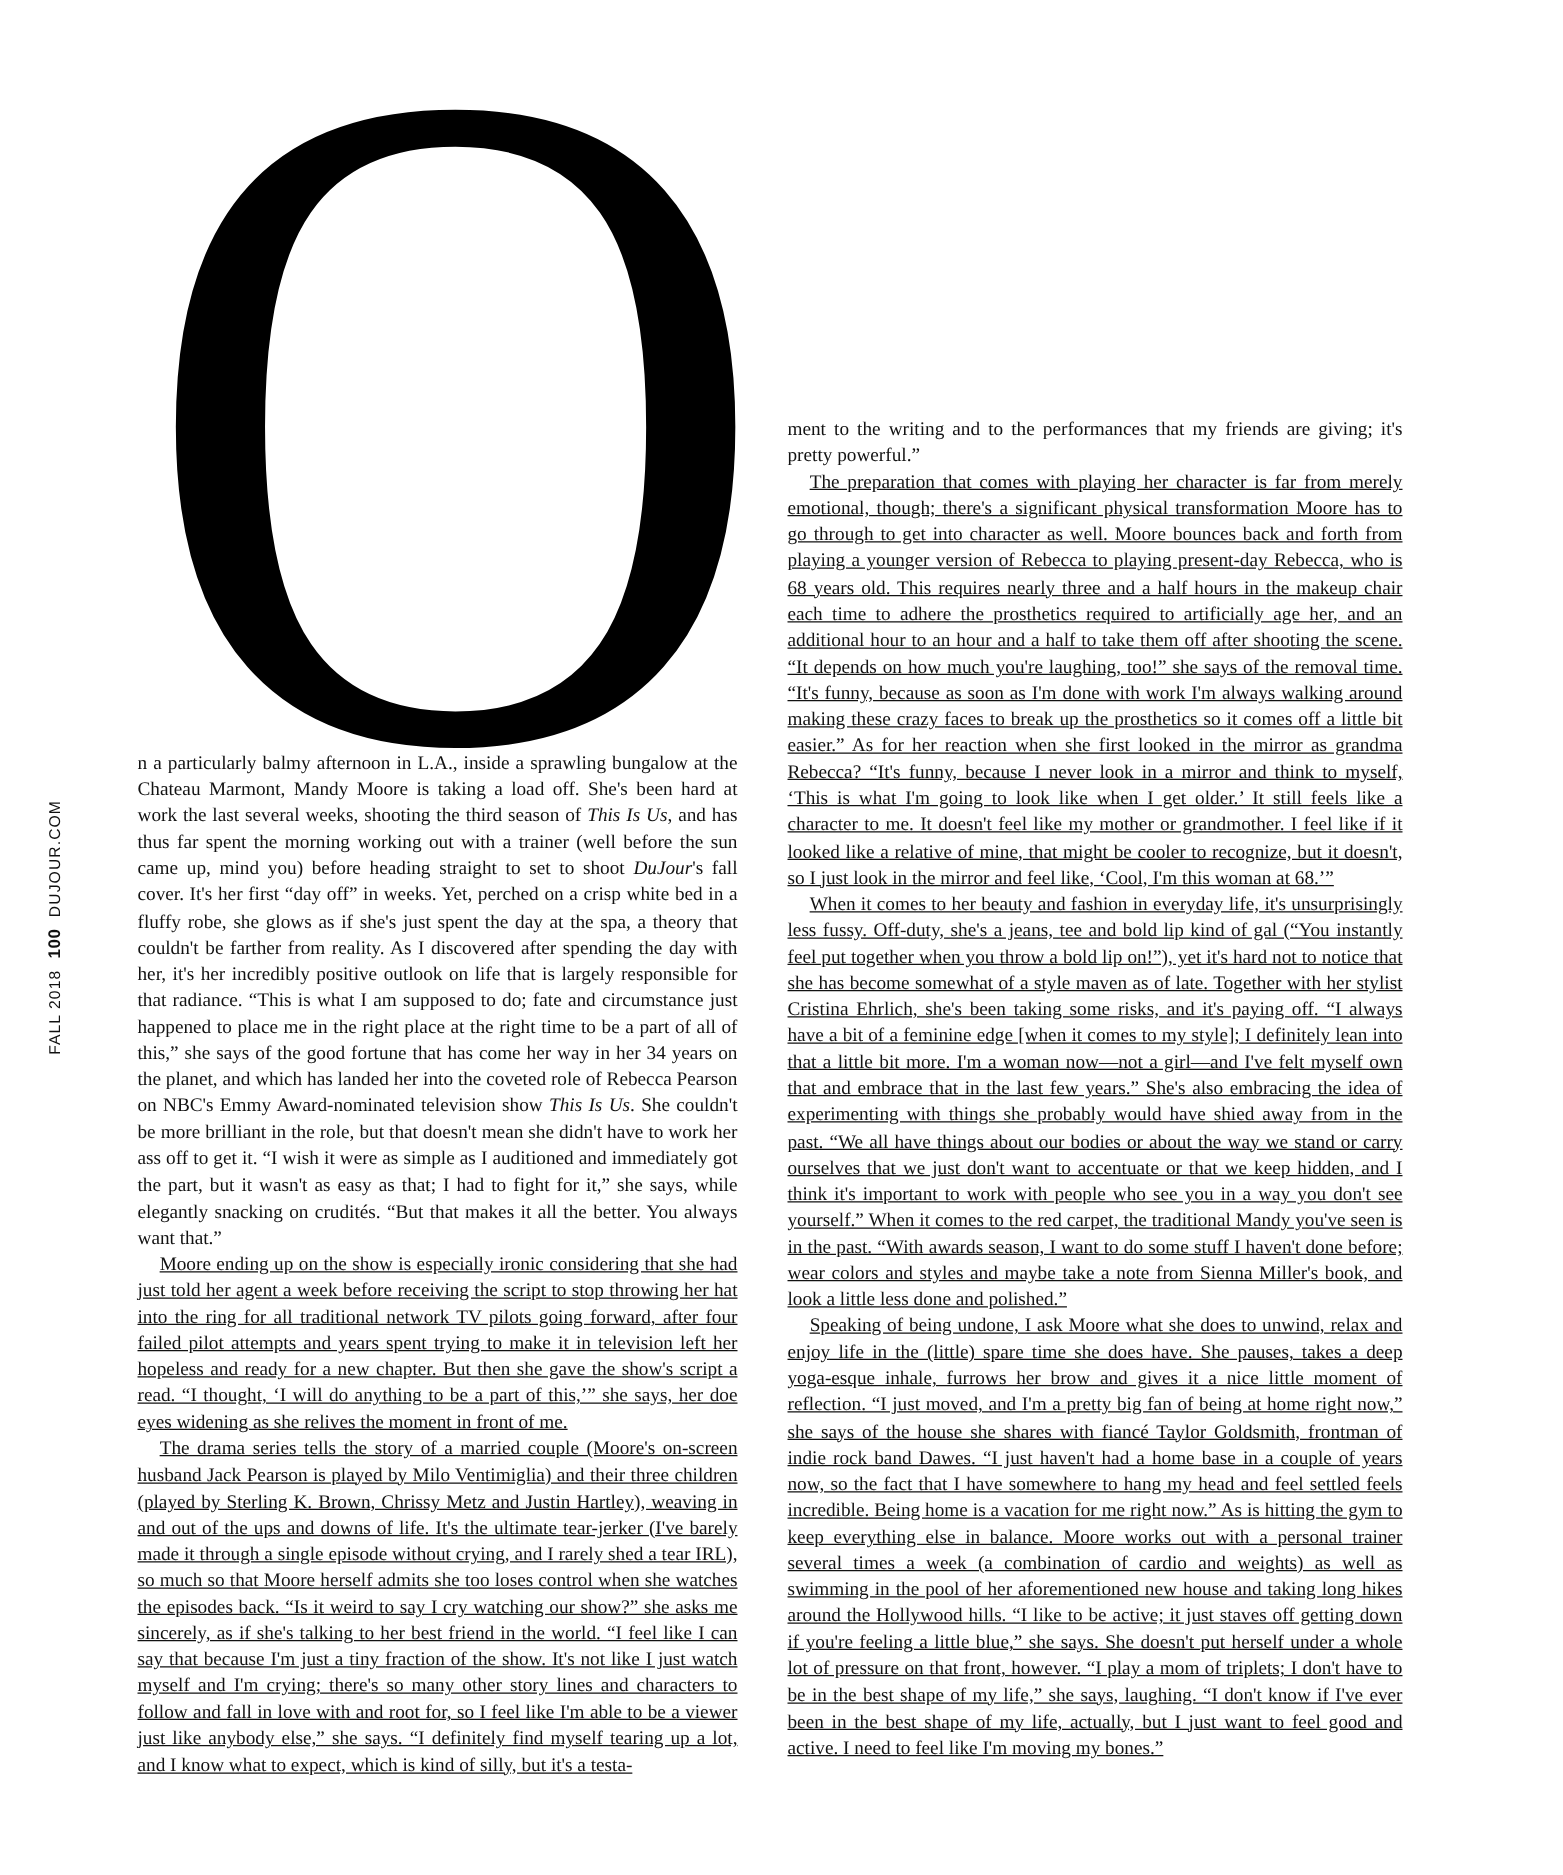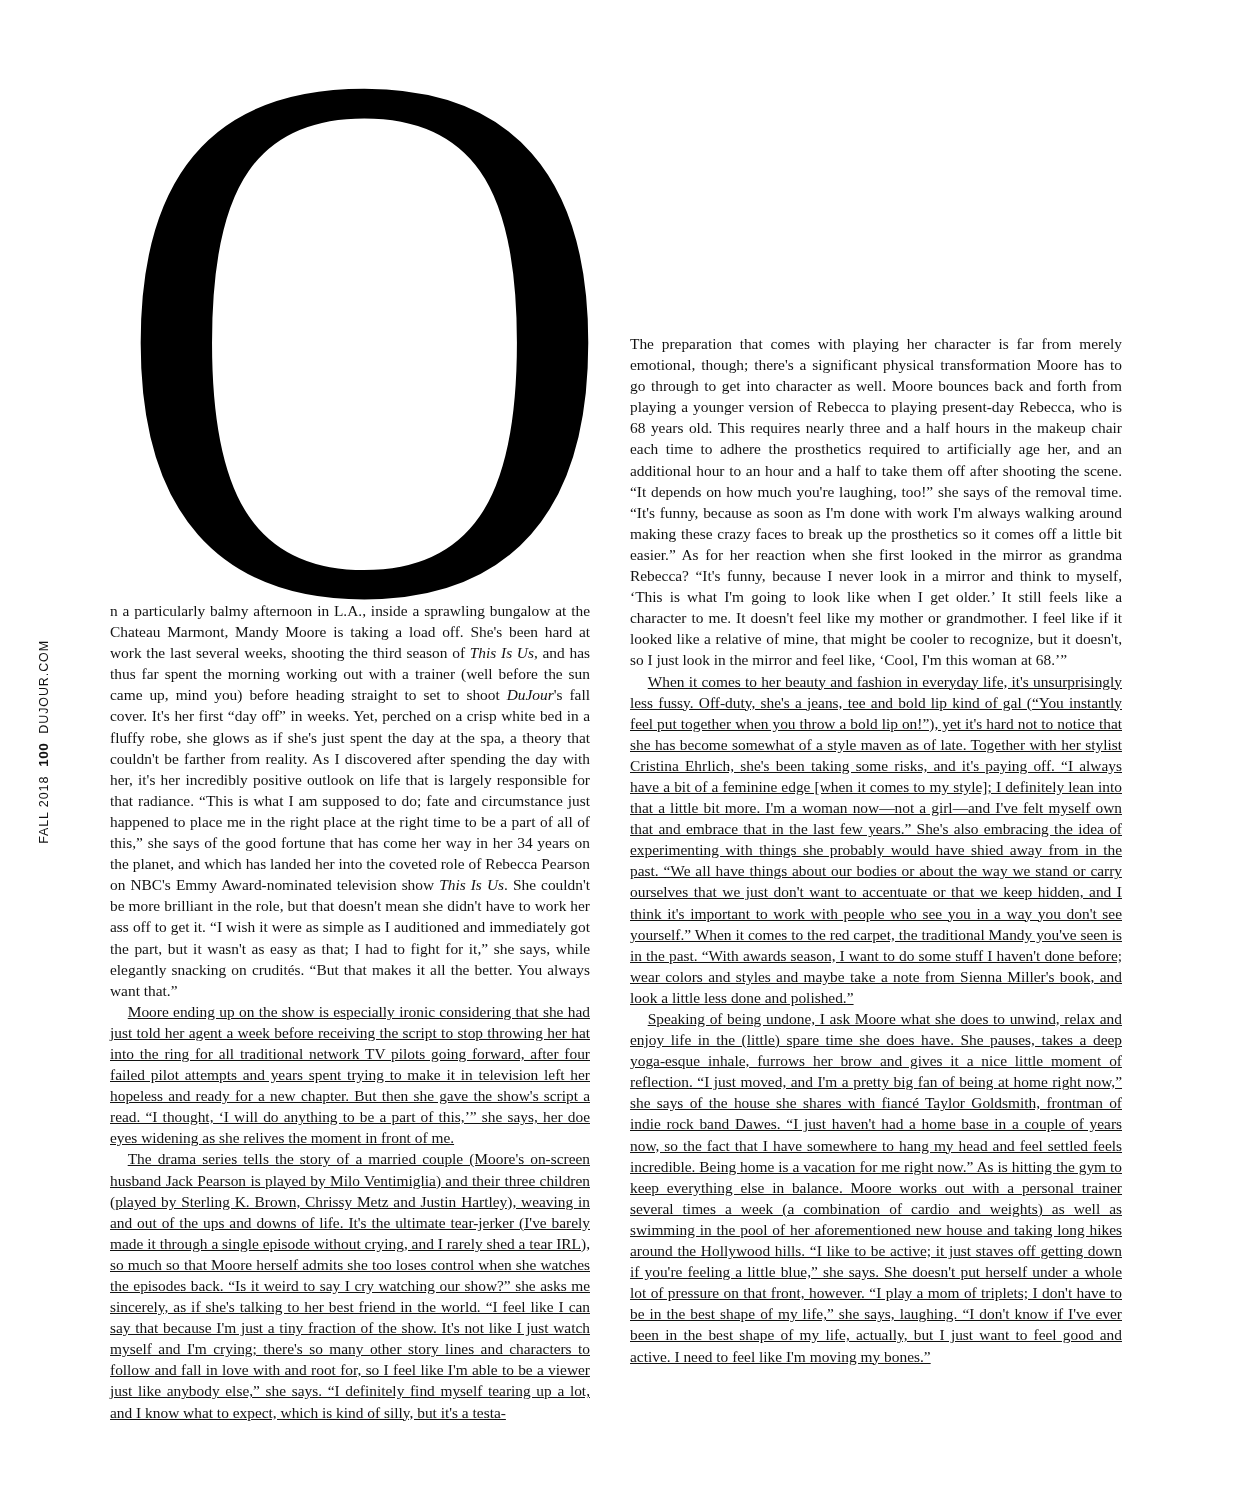--- a/index.html
+++ b/index.html
@@ -123,18 +123,19 @@
     <span class="dropcap">O</span>
   </div>
 
   <div class="col left">
     <p class="first"><span>n a particularly balmy afternoon in L.A., inside a sprawling bungalow at the Chateau Marmont, Mandy Moore is taking a load off. She's been hard at work the last several weeks, shooting the third season of <em>This Is Us</em>, and has thus far spent the morning working out with a trainer (well before the sun came up, mind you) before heading straight to set to shoot <em>DuJour</em>'s fall cover. It's her first “day off” in weeks. Yet, perched on a crisp white bed in a fluffy robe, she glows as if she's just spent the day at the spa, a theory that couldn't be farther from reality. As I discovered after spending the day with her, it's her incredibly positive outlook on life that is largely responsible for that radiance. “This is what I am supposed to do; fate and circumstance just happened to place me in the right place at the right time to be a part of all of this,” she says of the good fortune that has come her way in her 34 years on the planet, and which has landed her into the coveted role of Rebecca Pearson on NBC's Emmy Award-nominated television show <em>This Is Us</em>. She couldn't be more brilliant in the role, but that doesn't mean she didn't have to work her ass off to get it. “I wish it were as simple as I auditioned and immediately got the part, but it wasn't as easy as that; I had to fight for it,” she says, while elegantly snacking on crudités. “But that makes it all the better. You always want that.”</span></p>
     <p><span>Moore ending up on the show is especially ironic considering that she had just told her agent a week before receiving the script to stop throwing her hat into the ring for all traditional network TV pilots going forward, after four failed pilot attempts and years spent trying to make it in television left her hopeless and ready for a new chapter. But then she gave the show's script a read. “I thought, ‘I will do anything to be a part of this,’” she says, her doe eyes widening as she relives the moment in front of me.</span></p>
     <p><span>The drama series tells the story of a married couple (Moore's on-screen husband Jack Pearson is played by Milo Ventimiglia) and their three children (played by Sterling K. Brown, Chrissy Metz and Justin Hartley), weaving in and out of the ups and downs of life. It's the ultimate tear-jerker (I've barely made it through a single episode without crying, and I rarely shed a tear IRL), so much so that Moore herself admits she too loses control when she watches the episodes back. “Is it weird to say I cry watching our show?” she asks me sincerely, as if she's talking to her best friend in the world. “I feel like I can say that because I'm just a tiny fraction of the show. It's not like I just watch myself and I'm crying; there's so many other story lines and characters to follow and fall in love with and root for, so I feel like I'm able to be a viewer just like anybody else,” she says. “I definitely find myself tearing up a lot, and I know what to expect, which is kind of silly, but it's a testa-</span></p>
   </div>
 
   <div class="col right">
+    <p class="first"><span>ment to the writing and to the performances that my friends are giving; it's pretty powerful.”</span></p>
     <p><span>The preparation that comes with playing her character is far from merely emotional, though; there's a significant physical transformation Moore has to go through to get into character as well. Moore bounces back and forth from playing a younger version of Rebecca to playing present-day Rebecca, who is 68 years old. This requires nearly three and a half hours in the makeup chair each time to adhere the prosthetics required to artificially age her, and an additional hour to an hour and a half to take them off after shooting the scene. “It depends on how much you're laughing, too!” she says of the removal time. “It's funny, because as soon as I'm done with work I'm always walking around making these crazy faces to break up the prosthetics so it comes off a little bit easier.” As for her reaction when she first looked in the mirror as grandma Rebecca? “It's funny, because I never look in a mirror and think to myself, ‘This is what I'm going to look like when I get older.’ It still feels like a character to me. It doesn't feel like my mother or grandmother. I feel like if it looked like a relative of mine, that might be cooler to recognize, but it doesn't, so I just look in the mirror and feel like, ‘Cool, I'm this woman at 68.’”</span></p>
     <p><span>When it comes to her beauty and fashion in everyday life, it's unsurprisingly less fussy. Off-duty, she's a jeans, tee and bold lip kind of gal (“You instantly feel put together when you throw a bold lip on!”), yet it's hard not to notice that she has become somewhat of a style maven as of late. Together with her stylist Cristina Ehrlich, she's been taking some risks, and it's paying off. “I always have a bit of a feminine edge [when it comes to my style]; I definitely lean into that a little bit more. I'm a woman now—not a girl—and I've felt myself own that and embrace that in the last few years.” She's also embracing the idea of experimenting with things she probably would have shied away from in the past. “We all have things about our bodies or about the way we stand or carry ourselves that we just don't want to accentuate or that we keep hidden, and I think it's important to work with people who see you in a way you don't see yourself.” When it comes to the red carpet, the traditional Mandy you've seen is in the past. “With awards season, I want to do some stuff I haven't done before; wear colors and styles and maybe take a note from Sienna Miller's book, and look a little less done and polished.”</span></p>
     <p><span>Speaking of being undone, I ask Moore what she does to unwind, relax and enjoy life in the (little) spare time she does have. She pauses, takes a deep yoga-esque inhale, furrows her brow and gives it a nice little moment of reflection. “I just moved, and I'm a pretty big fan of being at home right now,” she says of the house she shares with fiancé Taylor Goldsmith, frontman of indie rock band Dawes. “I just haven't had a home base in a couple of years now, so the fact that I have somewhere to hang my head and feel settled feels incredible. Being home is a vacation for me right now.” As is hitting the gym to keep everything else in balance. Moore works out with a personal trainer several times a week (a combination of cardio and weights) as well as swimming in the pool of her aforementioned new house and taking long hikes around the Hollywood hills. “I like to be active; it just staves off getting down if you're feeling a little blue,” she says. She doesn't put herself under a whole lot of pressure on that front, however. “I play a mom of triplets; I don't have to be in the best shape of my life,” she says, laughing. “I don't know if I've ever been in the best shape of my life, actually, but I just want to feel good and active. I need to feel like I'm moving my bones.”</span></p>
   </div>
 
 </div>
 
 </body></html>

